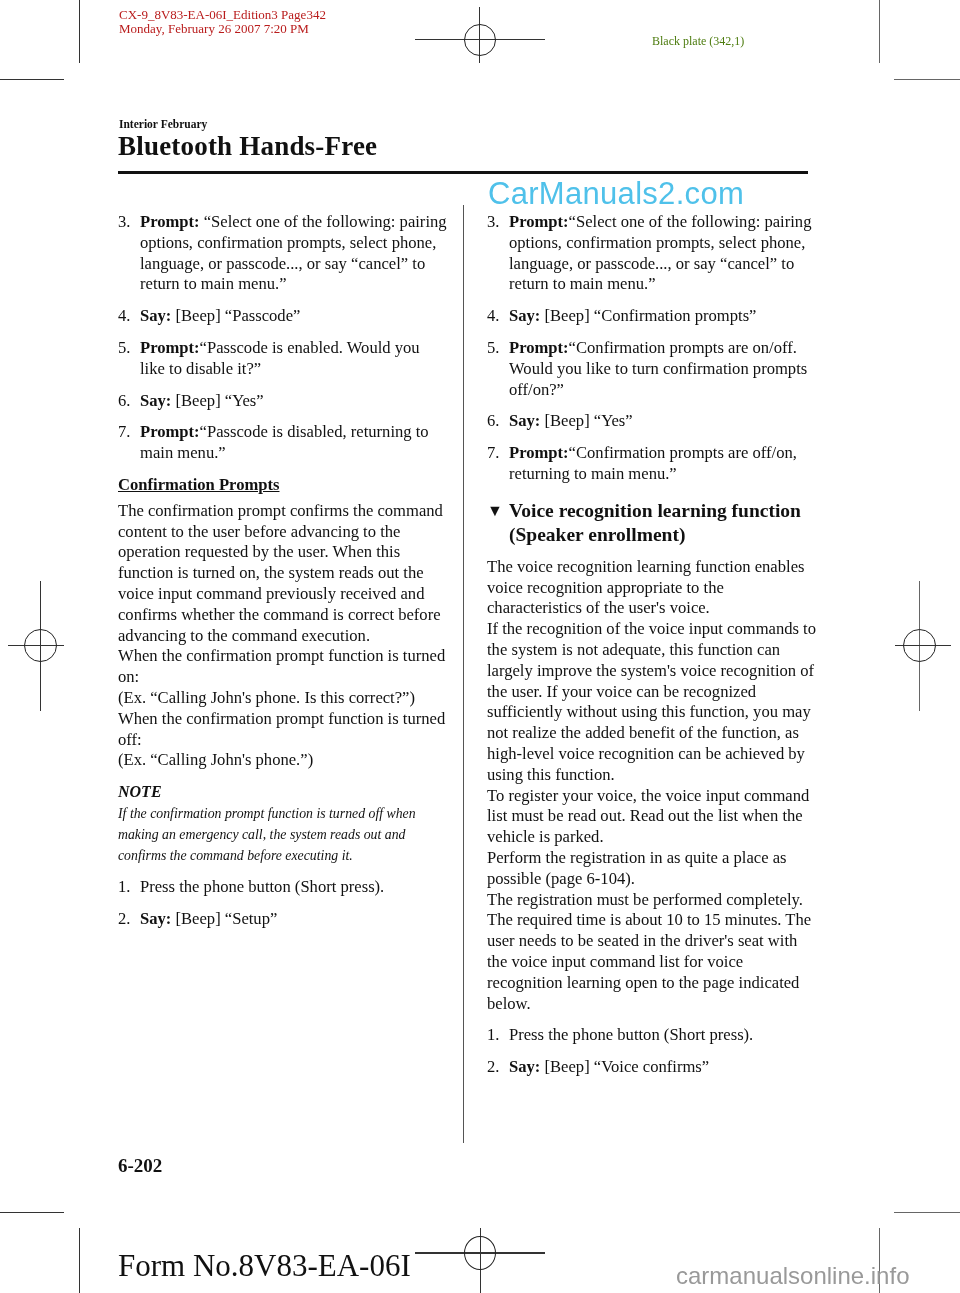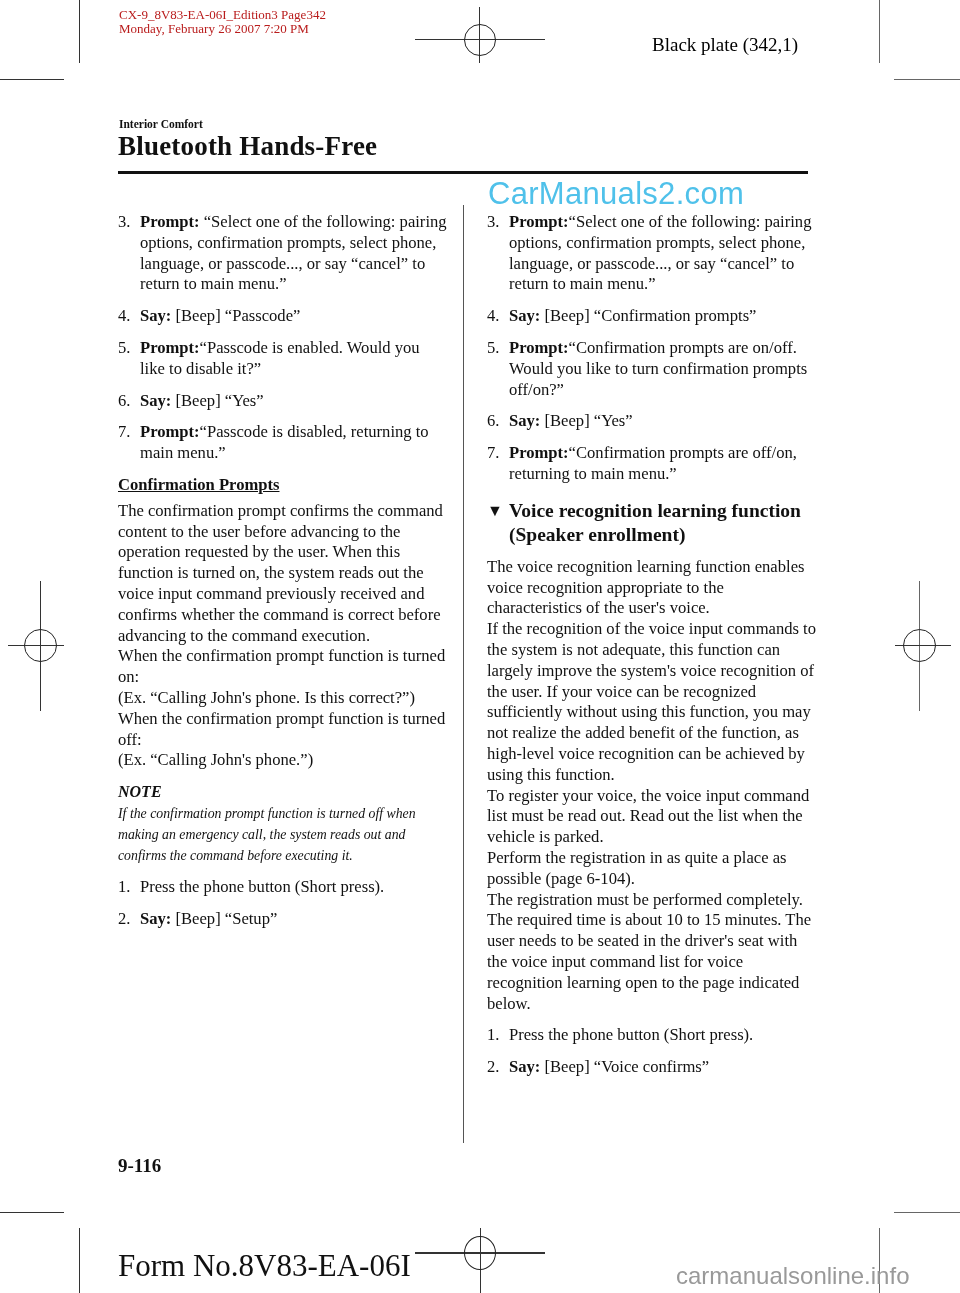--- a/index.html
+++ b/index.html
@@ -4,21 +4,21 @@
   <style>
     html, body { margin: 0; padding: 0; background: #ffffff; }
     body { width: 960px; height: 1293px; position: relative; overflow: hidden;
            font-family: "Liberation Serif", "DejaVu Serif", serif; color: #111; }
     .abs { position: absolute; }
     .line { position: absolute; background: #333; }
     .gray { background: #666; }
 
     
     .hdr-left { left: 119px; top: 8px; font-size: 13px; line-height: 14px; color: #b91c1c; }
-    .hdr-right { left: 652px; top: 34px; font-size: 19px; color: #000000; }
+    .hdr-right { left: 652px; top: 34px; font-size: 12px; color: #4d7c0f; }
 
     .section-small { left: 119px; top: 118px; font-size: 11.5px; font-weight: bold; }
     .section-title { left: 118px; top: 131px; font-size: 27px; font-weight: bold; letter-spacing: 0.2px; }
     .title-rule { left: 118px; top: 171px; width: 690px; height: 3px; background: #111; }
     .watermark { left: 488px; top: 176px; font-family: "Liberation Sans", "DejaVu Sans", sans-serif;
                  font-size: 31px; color: #4fc1ea; letter-spacing: 0.3px; }
 
     .divider { left: 463px; top: 205px; width: 1px; height: 938px; background: #555; }
 
     .col { position: absolute; font-size: 16.6px; line-height: 20.8px; }
@@ -77,21 +77,21 @@
   <div class="line" style="left:480px;top:1228px;width:1px;height:65px;"></div>
   <div class="reg" style="left:464px;top:1236px;width:32px;height:34px;"></div>
 </div>
 
 <div class="abs hdr-left">
   <div>CX-9_8V83-EA-06I_Edition3 Page342</div>
   <div>Monday, February 26 2007 7:20 PM</div>
 </div>
 <div class="abs hdr-right">Black plate (342,1)</div>
 
-<div class="abs section-small">Interior Comfort</div>
+<div class="abs section-small">Interior February</div>
 <div class="abs section-title">Bluetooth Hands-Free</div>
 <div class="abs title-rule"></div>
 <div class="abs watermark">CarManuals2.com</div>
 
 <div class="abs divider"></div>
 
 <div class="col col-left">
   <div>
     <div class="step">
         <span class="num">3.</span>
@@ -181,15 +181,15 @@
         <span class="num">1.</span>
         <span class="body"><b></b><span>Press the phone button (Short press).</span></span>
       </div>
     <div class="step">
         <span class="num">2.</span>
         <span class="body"><b>Say:</b><span> [Beep] “Voice confirms”</span></span>
       </div>
   </div>
 </div>
 
-<div class="abs page-num">9-116</div>
+<div class="abs page-num">6-202</div>
 <div class="abs form-no">Form No.8V83-EA-06I</div>
 <div class="abs site">carmanualsonline.info</div>
 
 </body></html>

